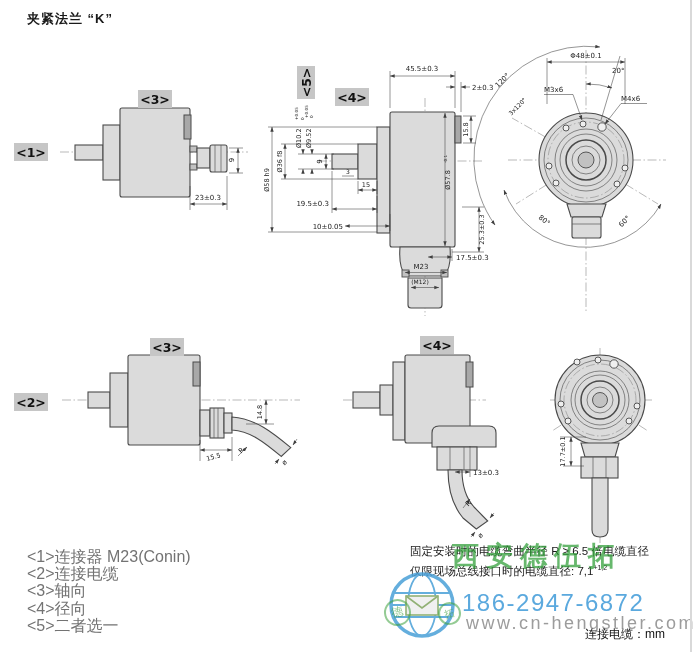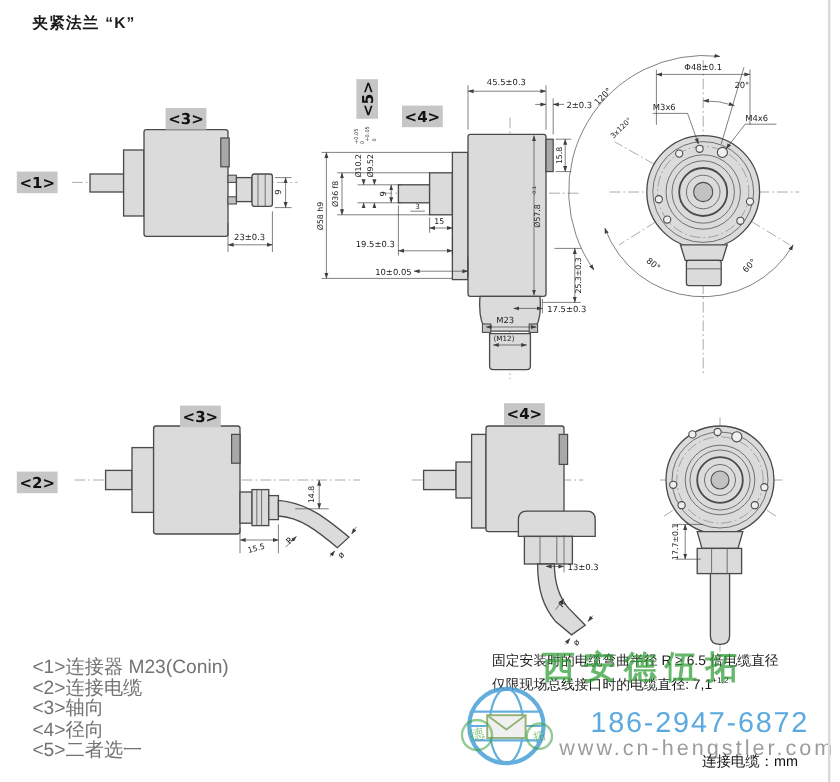--- a/index.html
+++ b/index.html
@@ -22,21 +22,21 @@
   .thin{fill:none;stroke:#5a5a5a;stroke-width:0.7;}
   .thick{fill:none;stroke:#4a4a4a;stroke-width:1.5;}
   .dim,.ext{fill:none;stroke:#3f3f3f;stroke-width:0.55;}
   .cl{fill:none;stroke:#8a8a8a;stroke-width:0.6;stroke-dasharray:9 2.5 1.5 2.5;}
   .tagbg{fill:#c6c6c6;}
   .legend{left:27px;top:548px;font-size:16px;color:#737373;line-height:17.2px;}
   .legend .tg{display:inline-block;min-width:26px;}
   .notes{left:410px;top:544px;font-size:11.5px;color:#1b1b1b;line-height:15.5px;width:270px;}
   .notes sup{font-size:7px;}
   .wm-brand{left:452px;top:538px;font-size:27px;font-weight:bold;color:rgba(44,156,52,0.72);letter-spacing:7px;white-space:nowrap;}
-  .wm-phone{left:462px;top:589px;font-size:24px;color:#5ba9de;letter-spacing:1.5px;white-space:nowrap;margin-left:30px;}
+  .wm-phone{left:462px;top:589px;font-size:24px;color:#5ba9de;letter-spacing:1.5px;white-space:nowrap;}
   .wm-site{left:466px;top:613px;font-size:18px;color:#9c9c9c;letter-spacing:2.5px;white-space:nowrap;}
   .unit{left:585px;top:626px;font-size:12px;color:#111;}
   .wm-logo{left:387px;top:569px;}
   .stamp{position:absolute;border:2px solid rgba(60,160,60,0.55);border-radius:50%;
          color:rgba(60,160,60,0.6);display:flex;align-items:center;justify-content:center;
          font-size:12px;transform:rotate(-15deg);}
   .stamp1{left:384px;top:599px;width:23px;height:23px;}
   .stamp2{left:438px;top:602px;width:19px;height:19px;font-size:10px;}
   .page-edge{right:8px;top:0;width:2px;height:652px;background:#d9d9d9;}
 </style>

